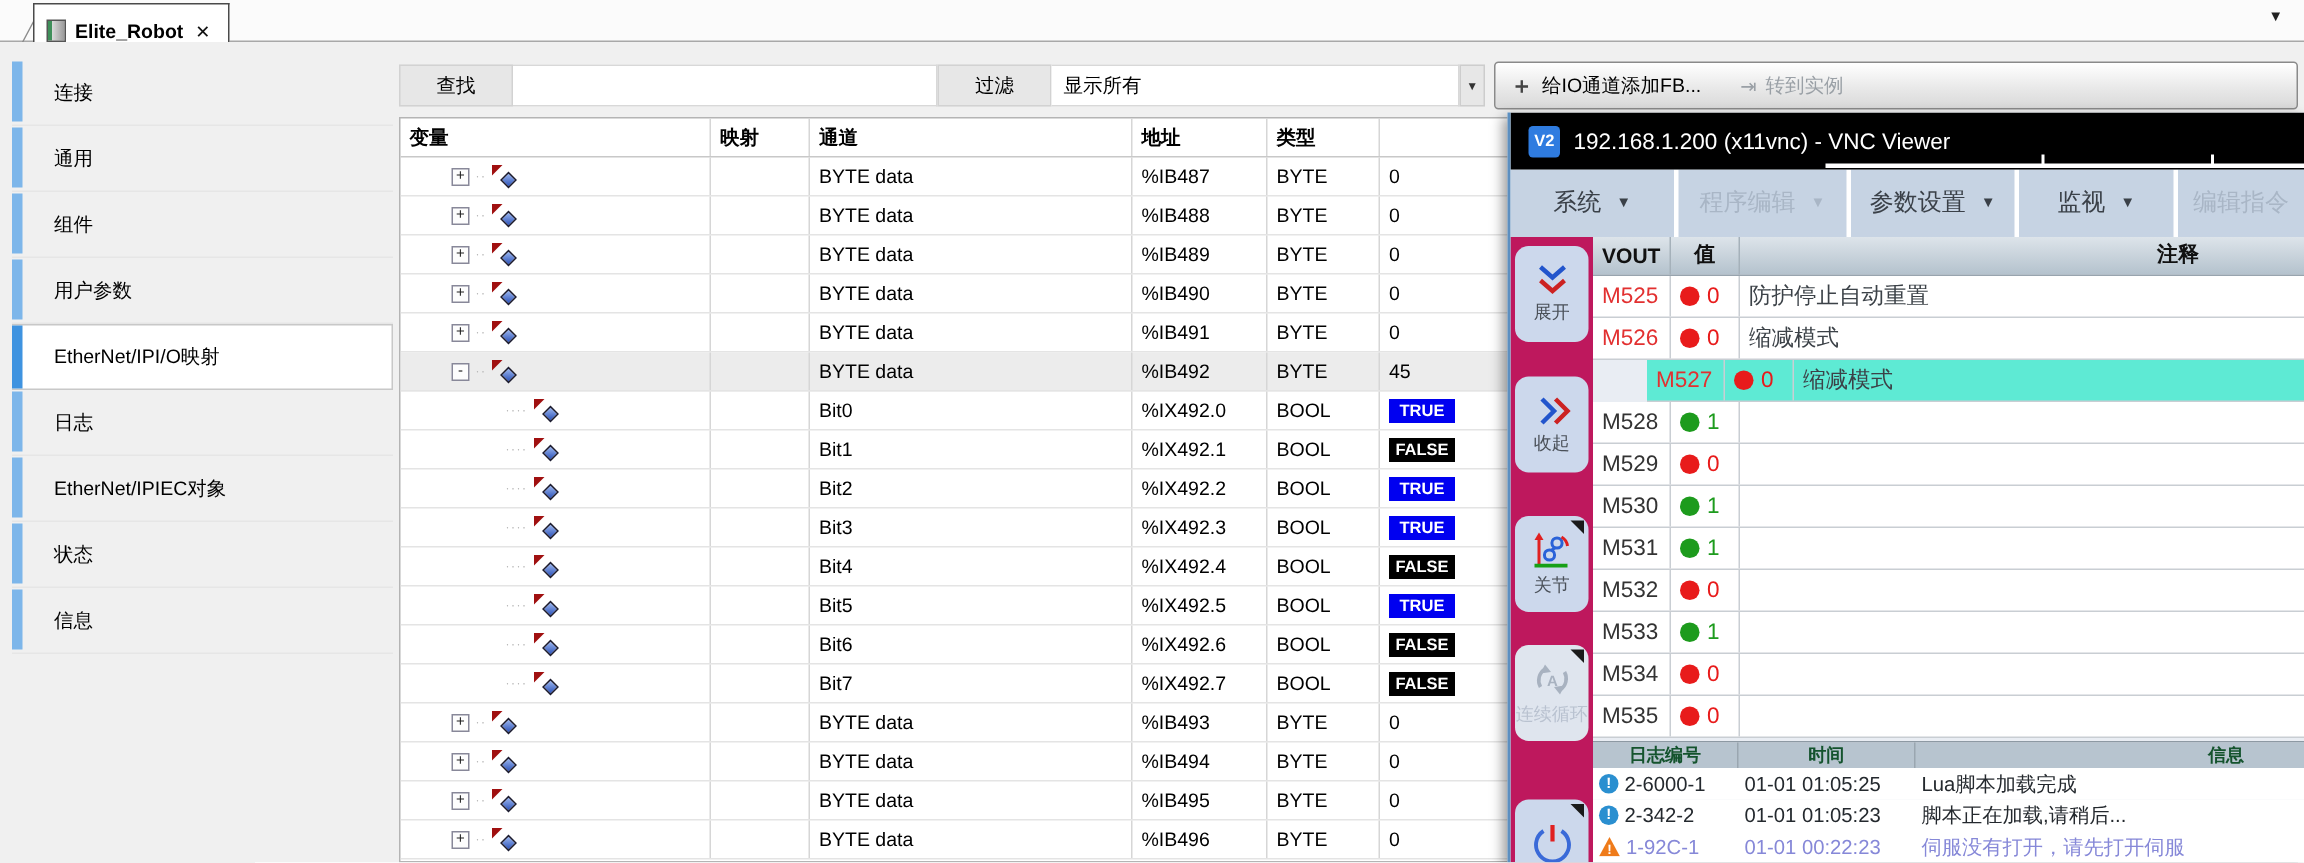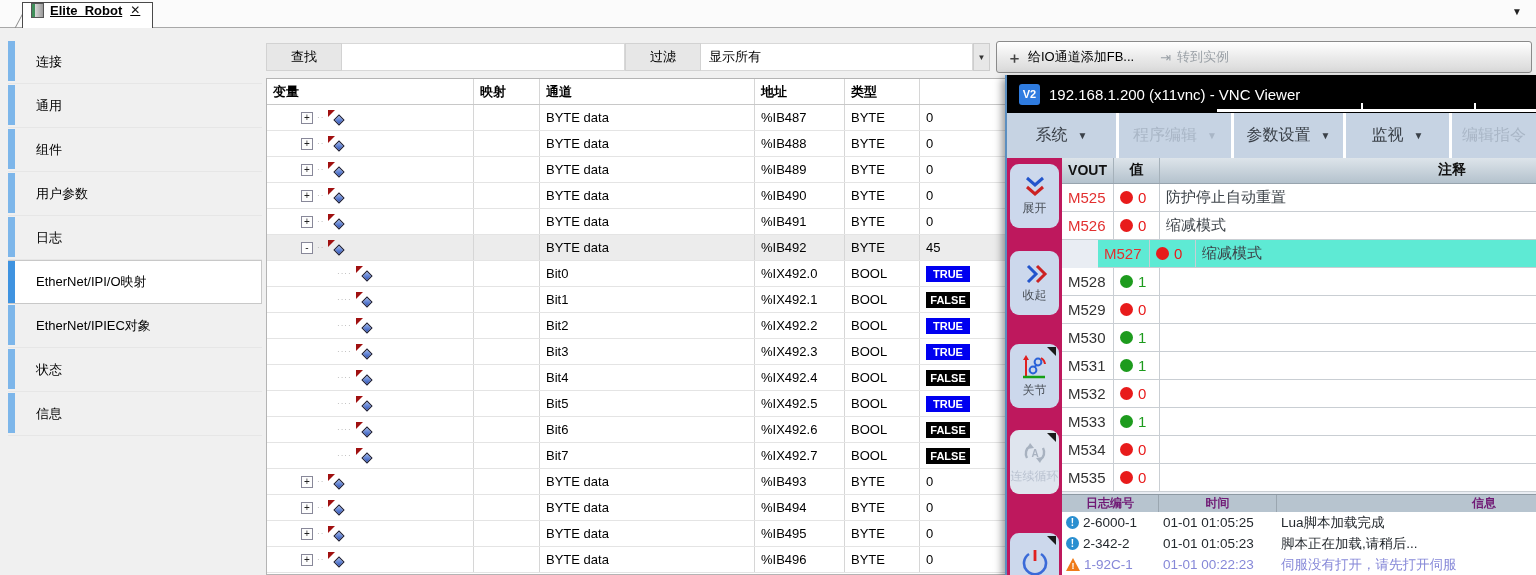--- a/index.html
+++ b/index.html
@@ -6,22 +6,22 @@
   html,body { width:1536px; height:575px; overflow:hidden; background:#fff;
               font-family:"Liberation Sans","DejaVu Sans",sans-serif; }
   #app { position:relative; width:1536px; height:575px; background:#f0f0f0; overflow:hidden; }
 
   
   .tabstrip { position:absolute; left:0; top:0; width:1536px; height:28px; background:#fbfbfb;
               border-bottom:1px solid #a8a8a8; }
   .tab-slash { position:absolute; left:2px; top:4px; width:20px; height:24px;
                border-right:1px solid #8a8a8a; transform:skewX(-28deg); }
   .doc-tab { position:absolute; left:22px; top:2px; height:26px; background:#fff;
-             border:1px solid #4a4a4a; border-bottom:none; display:flex; align-items:flex-start;
-             gap:6px; padding:0 12px 0 8px; font-size:13px; font-weight:bold; color:#000;text-decoration:underline; }
+             border:1px solid #4a4a4a; border-bottom:none; display:flex; align-items:flex-end;
+             gap:6px; padding:0 12px 0 8px; font-size:13px; font-weight:bold; color:#000; }
   .dev-icon { width:13px; height:15px; background:linear-gradient(90deg,#3f8f5a 0 3px,#d8d8d8 3px,#9a9a9a);
               border:1px solid #555; display:inline-block; }
   .tab-close { font-weight:bold; font-size:12px; color:#111; margin-left:2px; }
   .strip-arrow { position:absolute; right:14px; top:6px; font-size:10px; color:#222; }
 
   
   .sidebar { position:absolute; left:8px; top:40px; width:254px; }
   .side-item { position:relative; height:44px; display:flex; align-items:center;
                padding-left:28px; font-size:13px; color:#000; background:#f0f0f0;
                border-bottom:1px solid #e6e6e6; cursor:pointer; }
@@ -114,21 +114,21 @@
   .vrow { height:28px; display:flex; background:#fff; border-bottom:1px solid #c9ced3; font-size:15px; }
   .vrow.sel { background:#5eead4;margin-left:36px; }
   .vc { display:flex; align-items:center; border-right:1px solid #c9ced3; padding:0 6px; }
   .vc-name { width:52px; color:#333; } .vrow.red .vc-name { color:#e23030; }
   .vc-val { width:46px; gap:5px; } .vc-comment { flex:1; border-right:none; color:#3c4248; }
   .dot { width:13px; height:13px; border-radius:50%; flex:none; }
   .dot[data-state="on"] { background:#1d9b1d; } .dot[data-state="off"] { background:#e81b1b; }
   .vval[data-state="on"] { color:#1d9b1d; } .vval[data-state="off"] { color:#e81b1b; }
 
   .log-table { border-top:1px solid #8d99a3; }
-  .log-head { height:17px; display:flex; background:#b7c4cf; font-size:12px; font-weight:bold; color:#701a75; }
+  .log-head { height:17px; display:flex; background:#b7c4cf; font-size:12px; font-weight:bold; color:#14532d; }
   .lh { display:flex; align-items:center; justify-content:center; border-right:1px solid #9aa6b0; }
   .lh-code { width:97px; } .lh-time { width:118px; }
   .lh-msg { flex:1; justify-content:flex-end; padding-right:40px; border-right:none; }
   .lrow { height:21px; display:flex; align-items:center; background:#fff; font-size:13.5px; color:#24292e; }
   .lc { display:flex; align-items:center; padding:0 4px; overflow:hidden; white-space:nowrap; }
   .lc-code { width:97px; gap:4px; } .lc-time { width:118px; } .lc-msg { flex:1; }
   .lrow.purple { color:#8688d8; }
   .info-ic { width:13px; height:13px; border-radius:50%; background:#2a8fd0; color:#fff;
              font-size:10px; font-weight:bold; display:flex; align-items:center;
              justify-content:center; flex:none; }
@@ -149,22 +149,22 @@
       <span class="tab-close">✕</span>
     </div>
     <span class="strip-arrow">▼</span>
   </div>
 
   <div class="sidebar">
     <div class="side-item">连接</div>
     <div class="side-item">通用</div>
     <div class="side-item">组件</div>
     <div class="side-item">用户参数</div>
+    <div class="side-item sel">EtherNet/IPI/O映射</div>
     <div class="side-item">日志</div>
-    <div class="side-item sel">EtherNet/IPI/O映射</div>
     <div class="side-item">EtherNet/IPIEC对象</div>
     <div class="side-item">状态</div>
     <div class="side-item">信息</div>
   </div>
 
   <div class="toolbar">
     <span class="tb-label">查找</span>
     <input class="tb-input" value="" style="">
     <span class="tb-label">过滤</span>
     <span class="tb-select">显示所有</span>

